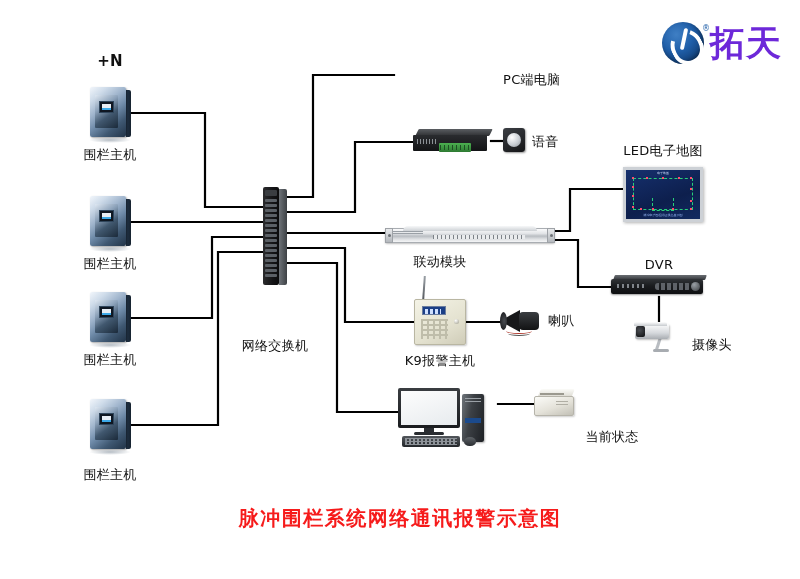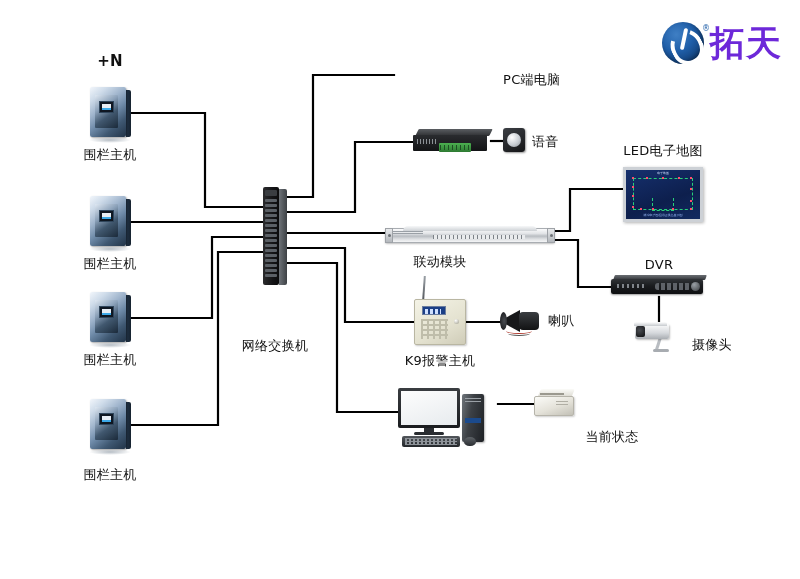--- a/index.html
+++ b/index.html
@@ -408,14 +408,15 @@
   </div>
 
   <div id="prn">
     <div class="top"></div>
     <div class="bd"></div>
     <div class="slot"></div>
     <div class="ln"></div>
   </div>
   <div class="lbl c" style="left:612px;top:428px;">当前状态</div>
 
+  <div id="title">脉冲围栏系统网络通讯报警示意图</div>
 
 </div>
 
 </body></html>

